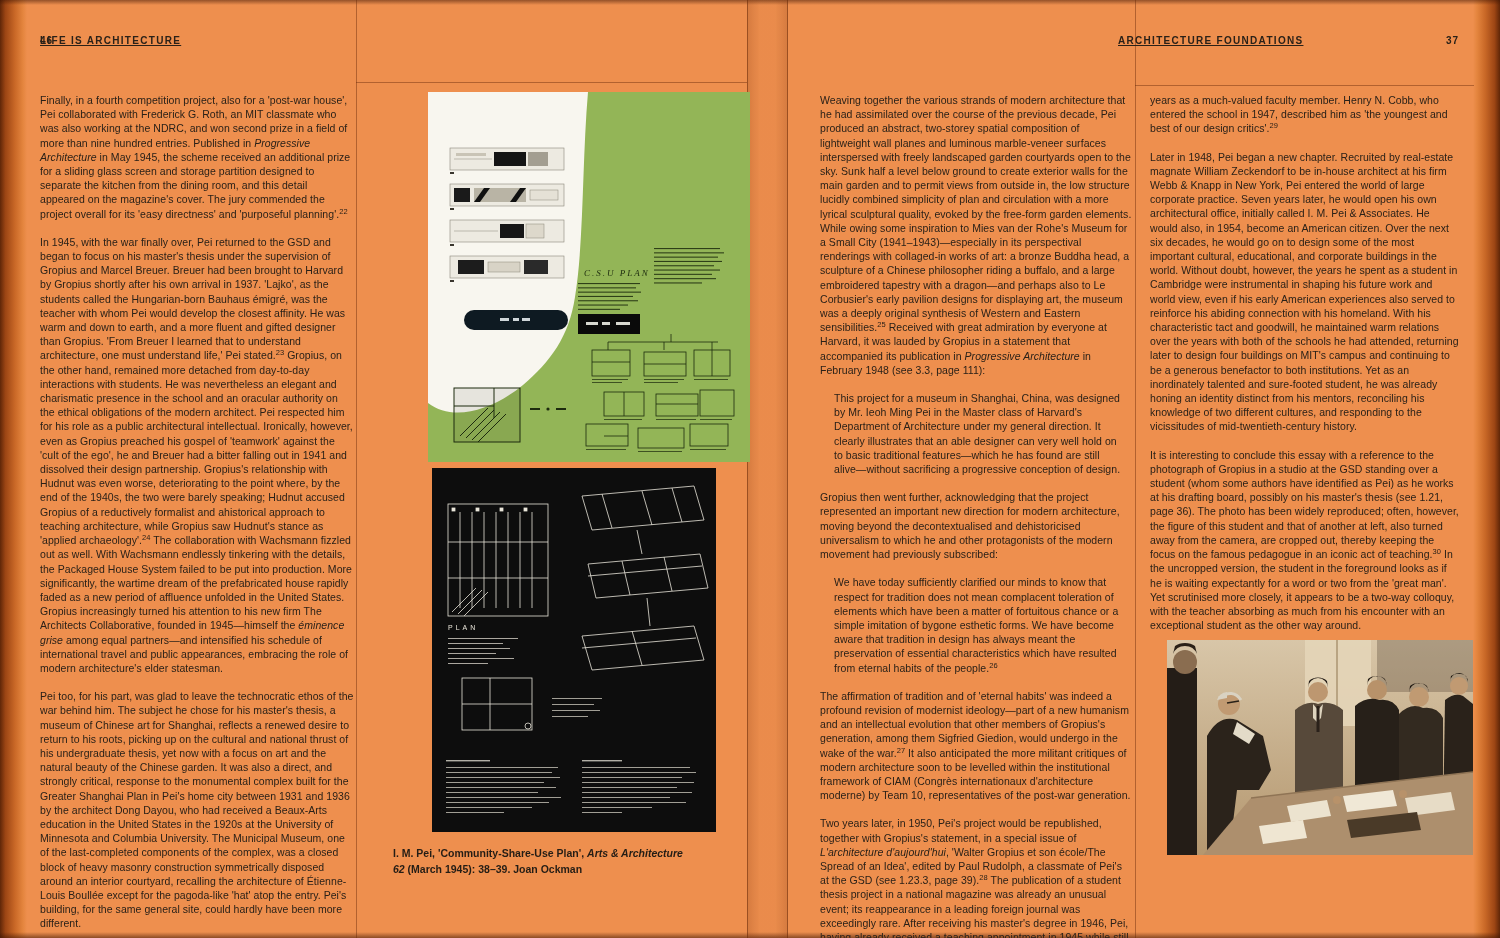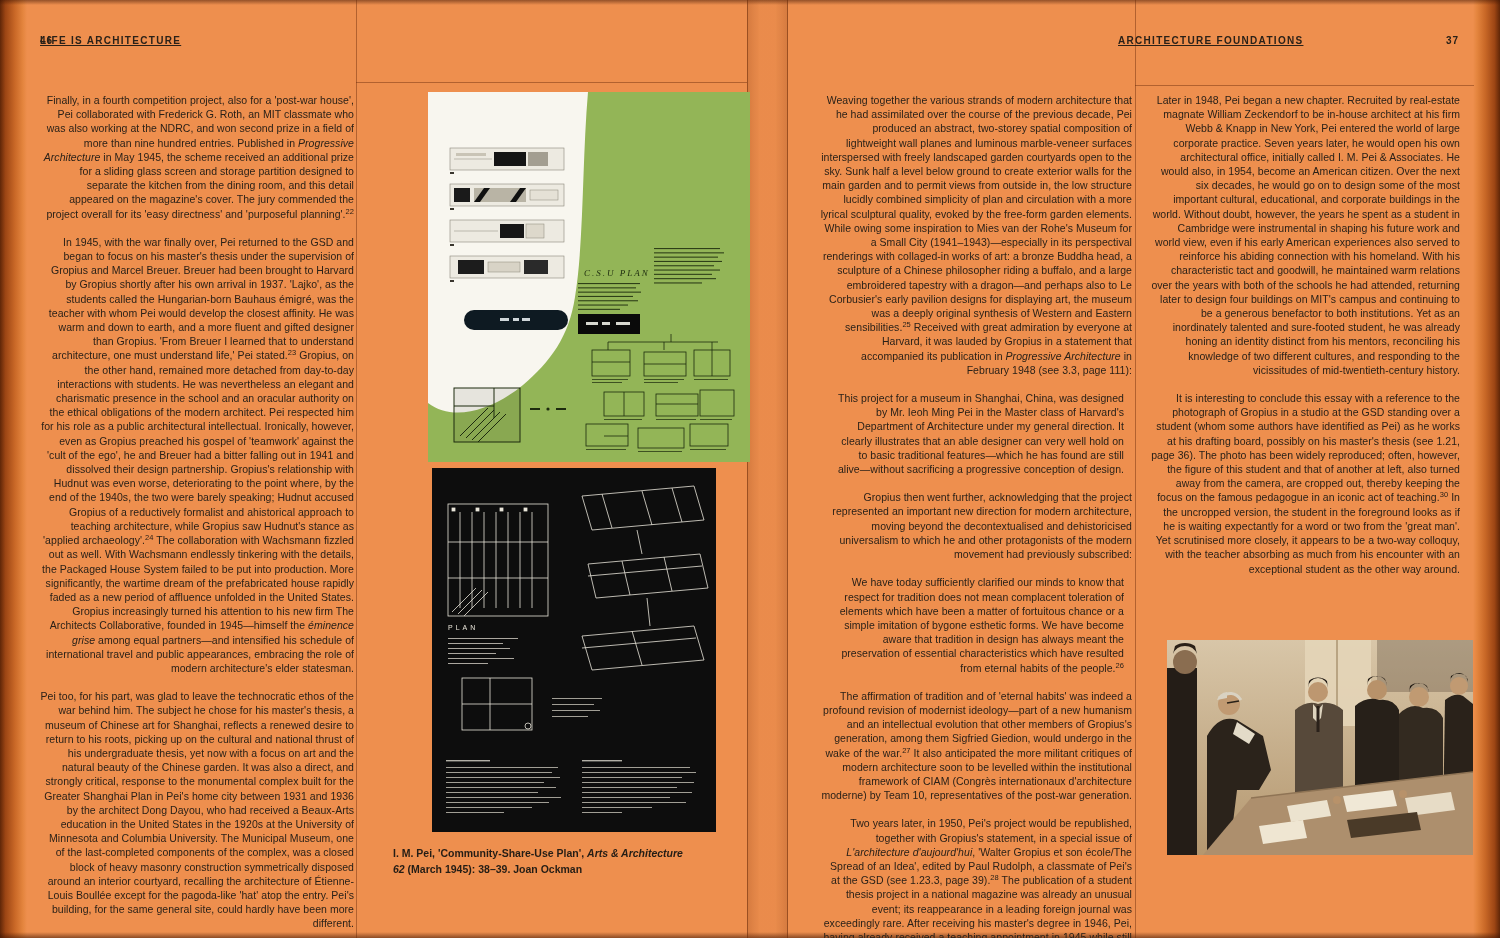--- a/index.html
+++ b/index.html
@@ -14,21 +14,21 @@
   .edge-bottom{position:absolute;left:0;bottom:0;width:100%;height:6px;background:linear-gradient(0deg,rgba(60,20,4,.55),rgba(60,20,4,0));}
   .gutter{position:absolute;left:747px;top:0;width:39px;height:100%;
     background:linear-gradient(90deg,rgba(130,55,15,.22),rgba(130,55,15,.04) 30%,rgba(130,55,15,.04) 70%,rgba(130,55,15,.22));
     border-left:1px solid rgba(104,42,10,.55);border-right:1px solid rgba(104,42,10,.55);}
   .vrule{position:absolute;top:0;bottom:0;width:1px;background:rgba(104,42,10,.45);}
   .hrule{position:absolute;height:1px;background:rgba(104,42,10,.45);}
   .runhead{position:absolute;top:35px;font-size:10px;font-weight:700;letter-spacing:1.3px;white-space:nowrap;}
   .pagenum{position:absolute;top:35px;font-size:10px;font-weight:700;letter-spacing:1px;}
   .head-center{text-align:left;text-decoration:underline;}
   .col{position:absolute;font-size:10.5px;line-height:14.2px;letter-spacing:.05px;}
-  .col p{margin:0 0 14px 0;text-align:right;}
+  .col p{margin:0 0 14px 0;}
   .col .quote{margin:12px 0 14px 14px;padding-right:8px;}
   .it{font-style:italic;}
   sup{font-size:7.5px;vertical-align:super;line-height:0;}
   .caption{position:absolute;font-size:10.5px;line-height:15.5px;font-weight:700;color:#241d15;}
   figure{margin:0;position:absolute;padding-left:15px;}
   svg{display:block;}
 </style>
 </head>
 <body>
 
@@ -268,20 +268,21 @@
   <div class="col" style="left:820px;top:93px;width:312px">
     <p><span>Weaving together the various strands of modern architecture that he had assimilated over the course of the previous decade, Pei produced an abstract, two-storey spatial composition of lightweight wall planes and luminous marble-veneer surfaces interspersed with freely landscaped garden courtyards open to the sky. Sunk half a level below ground to create exterior walls for the main garden and to permit views from outside in, the low structure lucidly combined simplicity of plan and circulation with a more lyrical sculptural quality, evoked by the free-form garden elements. While owing some inspiration to Mies van der Rohe's Museum for a Small City (1941–1943)—especially in its perspectival renderings with collaged-in works of art: a bronze Buddha head, a sculpture of a Chinese philosopher riding a buffalo, and a large embroidered tapestry with a dragon—and perhaps also to Le Corbusier's early pavilion designs for displaying art, the museum was a deeply original synthesis of Western and Eastern sensibilities.</span><sup>25</sup><span> Received with great admiration by everyone at Harvard, it was lauded by Gropius in a statement that accompanied its publication in </span><span class="it">Progressive Architecture</span><span> in February 1948 (see 3.3, page 111):</span></p>
     <p class="quote"><span>This project for a museum in Shanghai, China, was designed by Mr. Ieoh Ming Pei in the Master class of Harvard's Department of Architecture under my general direction. It clearly illustrates that an able designer can very well hold on to basic traditional features—which he has found are still alive—without sacrificing a progressive conception of design.</span></p>
     <p><span>Gropius then went further, acknowledging that the project represented an important new direction for modern architecture, moving beyond the decontextualised and dehistoricised universalism to which he and other protagonists of the modern movement had previously subscribed:</span></p>
     <p class="quote"><span>We have today sufficiently clarified our minds to know that respect for tradition does not mean complacent toleration of elements which have been a matter of fortuitous chance or a simple imitation of bygone esthetic forms. We have become aware that tradition in design has always meant the preservation of essential characteristics which have resulted from eternal habits of the people.</span><sup>26</sup></p>
     <p><span>The affirmation of tradition and of 'eternal habits' was indeed a profound revision of modernist ideology—part of a new humanism and an intellectual evolution that other members of Gropius's generation, among them Sigfried Giedion, would undergo in the wake of the war.</span><sup>27</sup><span> It also anticipated the more militant critiques of modern architecture soon to be levelled within the institutional framework of CIAM (Congrès internationaux d'architecture moderne) by Team 10, representatives of the post-war generation.</span></p>
     <p><span>Two years later, in 1950, Pei's project would be republished, together with Gropius's statement, in a special issue of </span><span class="it">L'architecture d'aujourd'hui</span><span>, 'Walter Gropius et son école/The Spread of an Idea', edited by Paul Rudolph, a classmate of Pei's at the GSD (see 1.23.3, page 39).</span><sup>28</sup><span> The publication of a student thesis project in a national magazine was already an unusual event; its reappearance in a leading foreign journal was exceedingly rare. After receiving his master's degree in 1946, Pei, having already received a teaching appointment in 1945 while still a student, would remain at the GSD for two more</span></p>
   </div>
 
   <div class="col" style="left:1150px;top:93px;width:310px;height:540px;overflow:hidden">
+    <p><span>years as a much-valued faculty member. Henry N. Cobb, who entered the school in 1947, described him as 'the youngest and best of our design critics'.</span><sup>29</sup></p>
     <p><span>Later in 1948, Pei began a new chapter. Recruited by real-estate magnate William Zeckendorf to be in-house architect at his firm Webb &amp; Knapp in New York, Pei entered the world of large corporate practice. Seven years later, he would open his own architectural office, initially called I. M. Pei &amp; Associates. He would also, in 1954, become an American citizen. Over the next six decades, he would go on to design some of the most important cultural, educational, and corporate buildings in the world. Without doubt, however, the years he spent as a student in Cambridge were instrumental in shaping his future work and world view, even if his early American experiences also served to reinforce his abiding connection with his homeland. With his characteristic tact and goodwill, he maintained warm relations over the years with both of the schools he had attended, returning later to design four buildings on MIT's campus and continuing to be a generous benefactor to both institutions. Yet as an inordinately talented and sure-footed student, he was already honing an identity distinct from his mentors, reconciling his knowledge of two different cultures, and responding to the vicissitudes of mid-twentieth-century history.</span></p>
     <p><span>It is interesting to conclude this essay with a reference to the photograph of Gropius in a studio at the GSD standing over a student (whom some authors have identified as Pei) as he works at his drafting board, possibly on his master's thesis (see 1.21, page 36). The photo has been widely reproduced; often, however, the figure of this student and that of another at left, also turned away from the camera, are cropped out, thereby keeping the focus on the famous pedagogue in an iconic act of teaching.</span><sup>30</sup><span> In the uncropped version, the student in the foreground looks as if he is waiting expectantly for a word or two from the 'great man'. Yet scrutinised more closely, it appears to be a two-way colloquy, with the teacher absorbing as much from his encounter with an exceptional student as the other way around.</span></p>
   </div>
 
   <figure style="left:1152px;top:640px">
     <svg width="306" height="215" viewBox="0 0 306 215">
       <defs>
         <linearGradient id="sepia" x1="0" y1="0" x2="0" y2="1">
           <stop offset="0" stop-color="#d8c6a8"></stop>
             <stop offset="1" stop-color="#b4976f"></stop>

